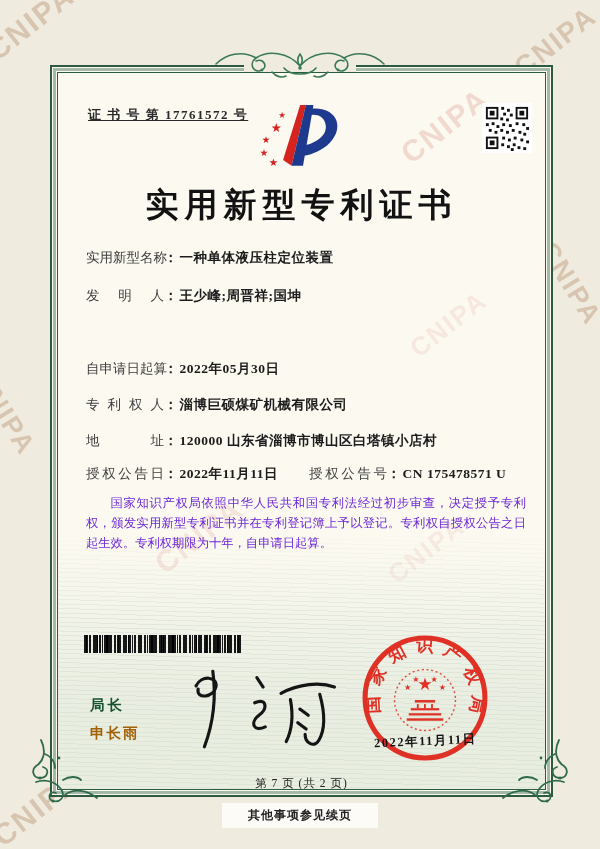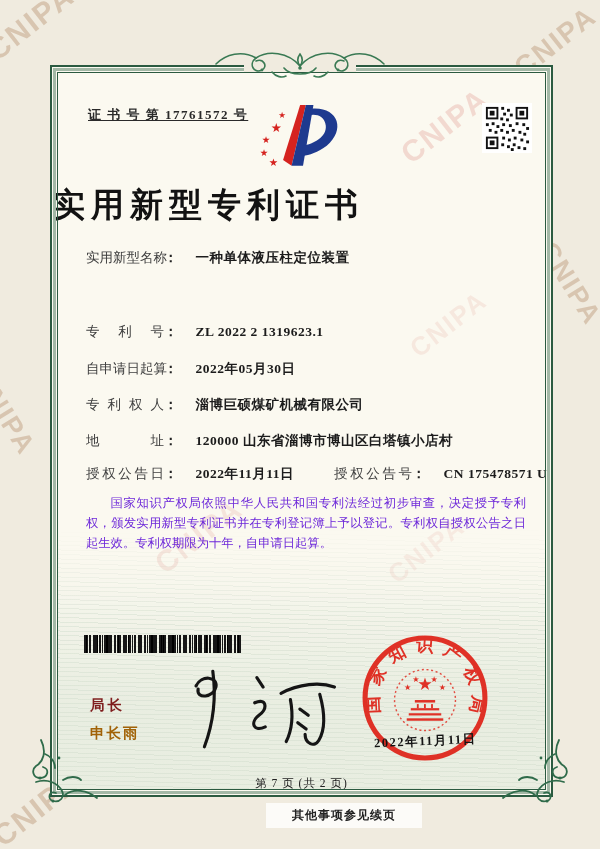--- a/index.html
+++ b/index.html
@@ -35,61 +35,61 @@
       repeating-linear-gradient(1.5deg, rgba(135,168,143,0.18) 0 1px, rgba(0,0,0,0) 1px 4.5px);
     -webkit-mask-image:linear-gradient(to bottom, transparent, #000 35%);
             mask-image:linear-gradient(to bottom, transparent, #000 35%);
   }
   .abs { position:absolute; }
   
   .cert-no { left:36px; top:39px; font-size:13px; letter-spacing:1.5px; font-weight:600; color:#2a2a2a; z-index:3;text-decoration:underline; }
   .logo { left:203px; top:36px; width:96px; height:76px; z-index:3; }
   .qr { left:430px; top:36px; width:50px; height:50px; background:#fff; padding:2px; z-index:3; }
   .title {
-    left:0; top:116px; width:100%; z-index:3;
+    left:0; top:116px; width:100%; text-align:center; z-index:3;
     font-size:33px; font-weight:700; letter-spacing:6px; color:#121212;
   }
   
   .frow { left:34px; z-index:3; font-size:13.5px; white-space:nowrap; }
   .flabel {
     display:inline-block; width:78px; text-align:justify; text-align-last:justify;
     font-weight:400; color:#404040; vertical-align:bottom;
   }
   .fcolon { font-weight:700; }
-  .fvalue { font-weight:600; letter-spacing:0.5px; color:#1c1c1c; margin-left:18px; }
-  .grant2 { margin-left:40px; }
+  .fvalue { font-weight:600; letter-spacing:0.5px; color:#1c1c1c; margin-left:2px; }
+  .grant2 { margin-left:31px; }
   
   .body-text {
     left:34px; top:427px; width:440px; z-index:3;
     font-size:12.3px; line-height:1.62; text-align:justify; color:#6d28d9; font-weight:400;
   }
   .body-text p { text-indent:2em; }
   
   .barcode {
     left:32px; top:568px; width:158px; height:18px; z-index:3;
     background-image:
       repeating-linear-gradient(90deg,#171717 0 2px, rgba(0,0,0,0) 2px 5px),
       repeating-linear-gradient(90deg,#171717 0 1px, rgba(0,0,0,0) 1px 3px),
       repeating-linear-gradient(90deg,#000 0 3px, rgba(0,0,0,0) 3px 11px);
   }
   
-  .director { left:38px; top:629px; z-index:4; font-size:14.5px; font-weight:700; letter-spacing:3px; color:#7f1d1d; }
+  .director { left:38px; top:629px; z-index:4; font-size:14.5px; font-weight:700; letter-spacing:3px; color:#14532d; }
   .director-name { left:38px; top:657px; z-index:4; font-size:14.5px; font-weight:700; letter-spacing:2px; color:#a16207; }
   .signature { left:128px; top:598px; width:160px; height:86px; z-index:4; }
   .seal { left:308px; top:566px; width:130px; height:130px; z-index:3; opacity:0.93; }
   .seal-date {
     left:322px; top:666px; z-index:5; font-size:12.5px; font-weight:700; letter-spacing:1.5px;
     color:#141414; transform:rotate(-2.5deg); white-space:nowrap;
   }
   .page-footer { left:0; top:709px; width:100%; text-align:center; z-index:3; font-size:11.5px; letter-spacing:1px; color:#222; }
   
   .note-box {
     position:absolute; left:222px; top:803px; width:156px; height:25px; z-index:3;
     background:rgba(255,255,255,0.78); display:flex; align-items:center; justify-content:center;
-    font-size:12px; letter-spacing:1px; color:#222; font-weight:600;margin-left:44px;
+    font-size:12px; letter-spacing:1px; color:#222; font-weight:600;
   }
   
   .orn { position:absolute; z-index:8; pointer-events:none; }
   .orn-top { left:210px; top:46px; width:180px; height:38px; }
   .orn-bl { left:29px; top:738px; width:70px; height:68px; }
   .orn-br { left:501px; top:738px; width:70px; height:68px; transform:scaleX(-1); }
 </style>
 </head>
 <body>
 
@@ -169,22 +169,22 @@
         <rect x="41" y="44" width="3" height="3"></rect>
         <rect x="28" y="45" width="3" height="3"></rect>
     </g>
   </svg>
 
   <div class="abs title">实用新型专利证书</div>
 
   <div class="abs frow" style="top:182px">
     <span class="flabel">实用新型名称</span><span class="fcolon">：</span><span class="fvalue">一种单体液压柱定位装置</span>
   </div>
-  <div class="abs frow" style="top:256px">
-    <span class="flabel">专利号</span><span class="fcolon">：</span><span class="fvalue">ZL 2022 2 1319623.1</span>
+  <div class="abs frow" style="top:220px">
+    <span class="flabel">发明人</span><span class="fcolon">：</span><span class="fvalue">王少峰;周晋祥;国坤</span>
   </div>
   <div class="abs frow" style="top:293px">
     <span class="flabel">自申请日起算</span><span class="fcolon">：</span><span class="fvalue">2022年05月30日</span>
   </div>
   <div class="abs frow" style="top:329px">
     <span class="flabel">专利权人</span><span class="fcolon">：</span><span class="fvalue">淄博巨硕煤矿机械有限公司</span>
   </div>
   <div class="abs frow" style="top:365px">
     <span class="flabel">地址</span><span class="fcolon">：</span><span class="fvalue">120000  山东省淄博市博山区白塔镇小店村</span>
   </div>

